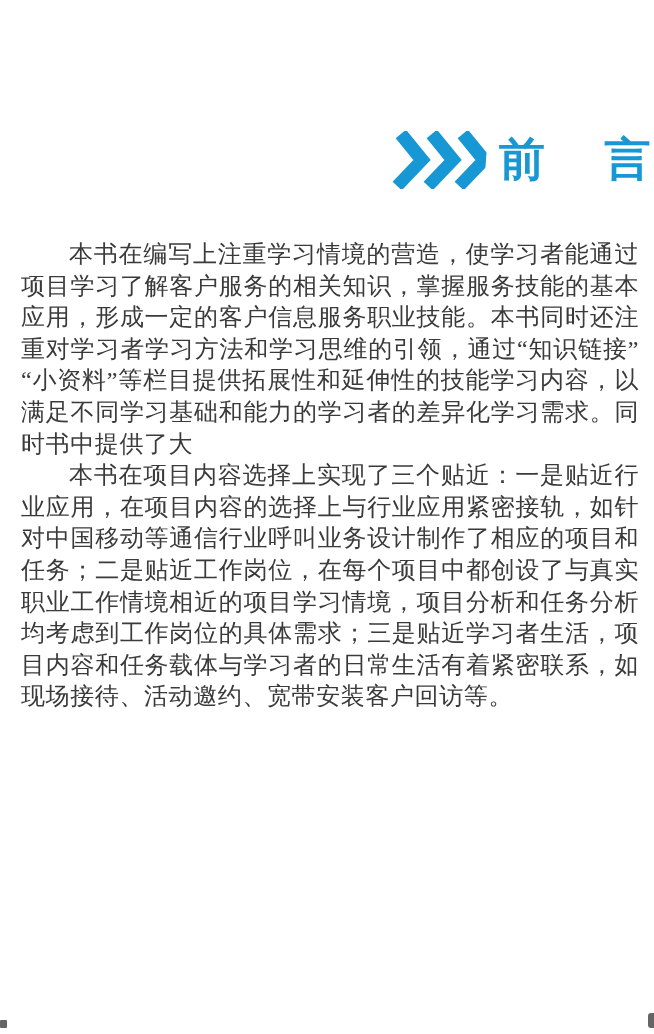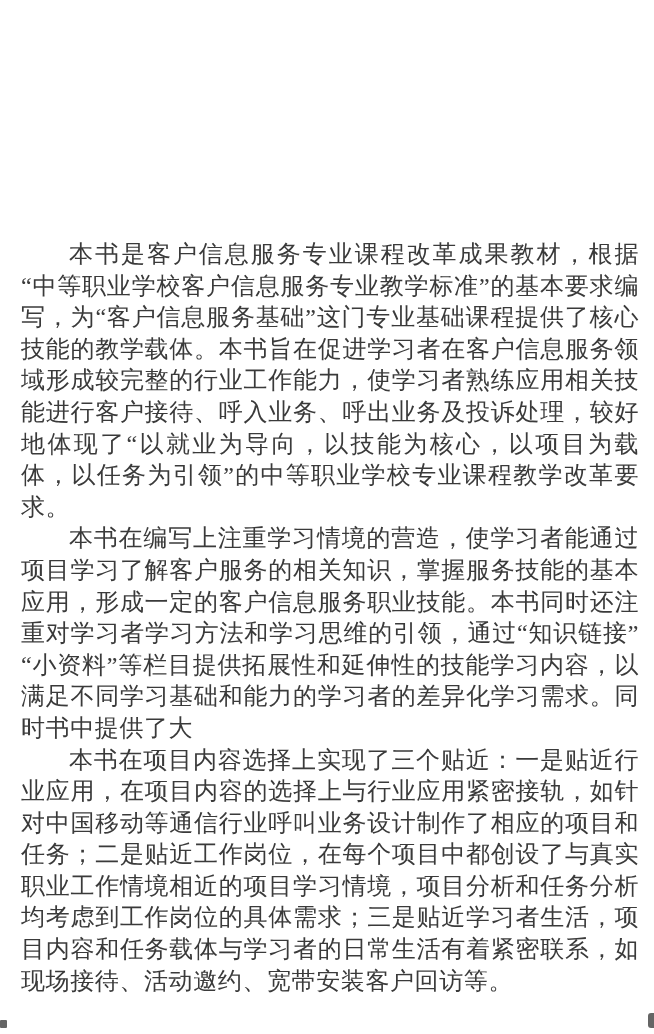--- a/index.html
+++ b/index.html
@@ -81,23 +81,30 @@
     width: 6px;
     height: 15px;
     border-radius: 3px 0 0 3px;
   }
 </style>
 </head>
 <body>
 
 <div class="page">
 
+  <div class="title-row">
+    <svg class="chevrons" viewBox="0 0 94 58" xmlns="http://www.w3.org/2000/svg" aria-hidden="true">
+      <polyline points="7,3 30,29 7,55" fill="none" stroke="#1797d3" stroke-width="13"></polyline>
+      <polyline points="38,3 61,29 38,55" fill="none" stroke="#1797d3" stroke-width="13"></polyline>
+      <polyline points="69,3 92,29 69,55" fill="none" stroke="#1797d3" stroke-width="13"></polyline>
+    </svg>
+    <div class="preface-title">前 言</div>
+  </div>
 
   <div class="body-text">
-    <p>本书是客户信息服务专业课程改革成果教材，根据“中等职业学校客户信息服务专业教学标准”的基本要求编写，为“客户信息服务基础”这门专业基础课程提供了核心技能的教学载体。本书旨在促进学习者在客户信息服务领域形成较完整的行业工作能力，使学习者熟练应用相关技能进行客户接待、呼入业务、呼出业务及投诉处理，较好地体现了“以就业为导向，以技能为核心，以项目为载体，以任务为引领”的中等职业学校专业课程教学改革要求。</p>
     <p>本书在编写上注重学习情境的营造，使学习者能通过项目学习了解客户服务的相关知识，掌握服务技能的基本应用，形成一定的客户信息服务职业技能。本书同时还注重对学习者学习方法和学习思维的引领，通过“知识链接”“小资料”等栏目提供拓展性和延伸性的技能学习内容，以满足不同学习基础和能力的学习者的差异化学习需求。同时书中提供了大</p>
     <p>本书在项目内容选择上实现了三个贴近：一是贴近行业应用，在项目内容的选择上与行业应用紧密接轨，如针对中国移动等通信行业呼叫业务设计制作了相应的项目和任务；二是贴近工作岗位，在每个项目中都创设了与真实职业工作情境相近的项目学习情境，项目分析和任务分析均考虑到工作岗位的具体需求；三是贴近学习者生活，项目内容和任务载体与学习者的日常生活有着紧密联系，如现场接待、活动邀约、宽带安装客户回访等。</p>
   </div>
 
   <div class="artifact bottom-left"></div>
   <div class="artifact bottom-right"></div>
 
 </div>
 
 </body></html>

